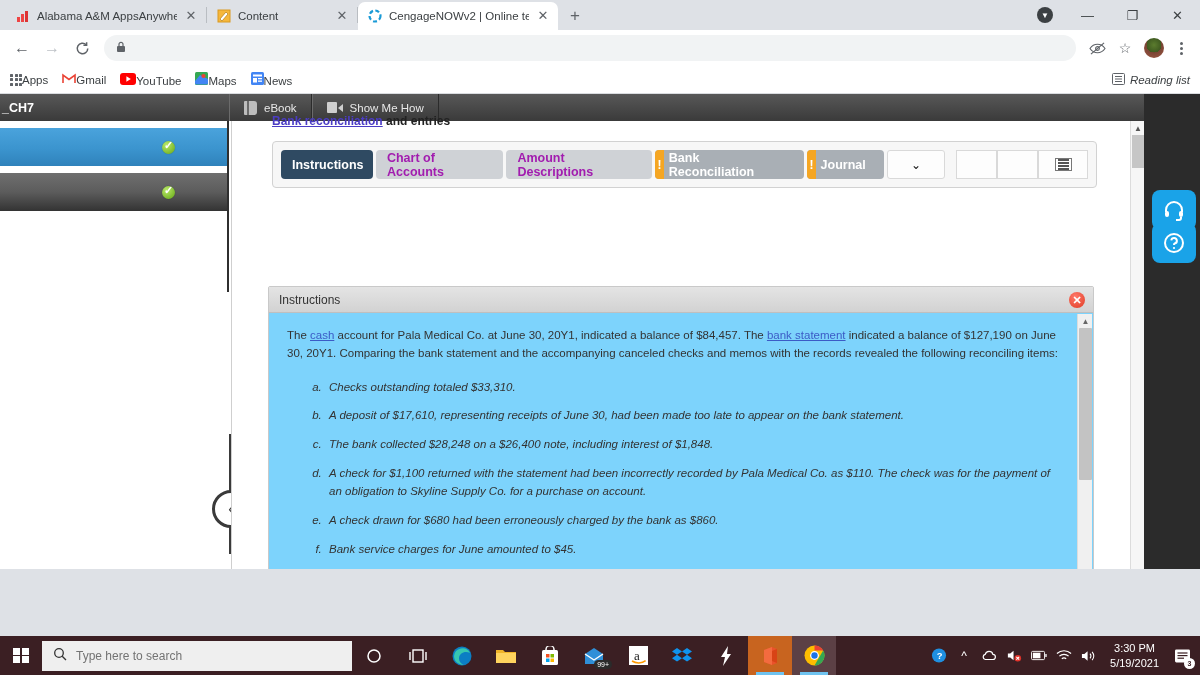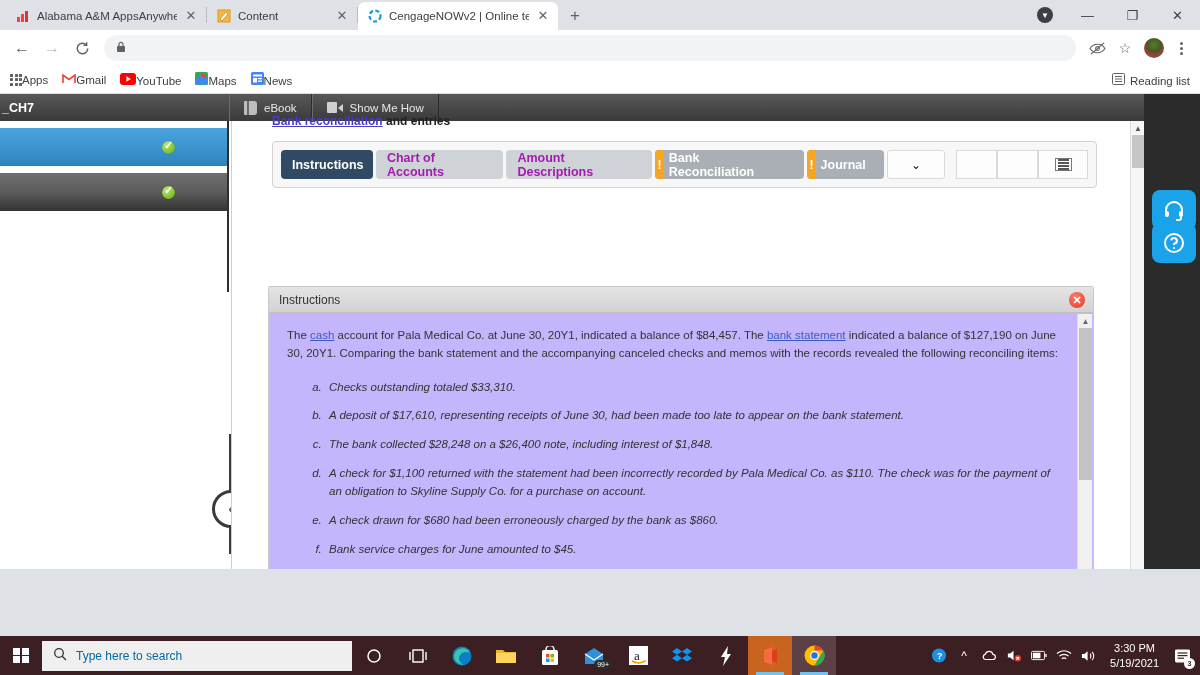--- a/index.html
+++ b/index.html
@@ -76,21 +76,21 @@
   .kebab { width: 22px; display:flex; flex-direction:column; align-items:center; gap:2px; color:#5f6368;}
   .kebab i { width:3px; height:3px; border-radius:50%; background:#5f6368; display:block; }
 
   
   .bookmarks {
     height: 28px; background: #ffffff; border-bottom: 1px solid #dadce0;
     display: flex; align-items: center; padding: 0 10px; gap: 14px;
     font-size: 11.5px; color: #3c4043;
   }
   .bm { display: flex; align-items: flex-end; white-space: nowrap; }
-  .bm-right { margin-left: auto; display:flex; align-items:flex-end; gap:5px; }
+  .bm-right { margin-left: auto; display:flex; align-items:center; gap:5px;font-style:italic; }
   .apps-grid { display:grid; grid-template-columns: repeat(3,3px); grid-gap:1.5px; }
   .apps-grid i { width:3px; height:3px; background:#5f6368; display:block; border-radius:.5px;}
 
   
   .page { position: relative; width: 1200px; height: 475px; background: #ffffff; overflow:hidden; }
 
   
   .app-topbar {
     position: absolute; left: 0; top: 0; width: 1144px; height: 27px;
     background: linear-gradient(#585858, #3a3a3a);
@@ -187,21 +187,21 @@
     display:flex; align-items:center; padding: 0 10px;
     font-size: 12px; color:#333;
   }
   .close-x {
     position:absolute; right: 8px; top: 5px; width: 16px; height: 16px; border-radius:50%;
     background: radial-gradient(circle at 40% 30%, #ff7a6b, #e03b24);
     color:#fff; font-size:11px; font-weight:bold; line-height:16px; text-align:center;
   }
   .instr-body {
     position:absolute; left:0; top:26px; width: 824px; height: 278px;
-    background:#c4b5fd; padding: 14px 28px 0 18px; overflow:hidden;
+    background:#7dd3fc; padding: 14px 28px 0 18px; overflow:hidden;
     font-size: 11.5px; color: #333; line-height: 1.55;
   }
   .instr-body a { color:#3b5bc6; text-decoration: underline; }
   .instr-body p { margin-bottom: 6px; }
   ol.reconcile {
     list-style: lower-alpha; margin: 16px 0 0 38px; padding:0;
   }
   ol.reconcile li { margin-bottom: 11px; padding-left: 4px; font-style: italic; }
   .instr-sub { margin: 19px 0 0 20px; font-weight:bold; font-size:11.5px; color:#222; }
 
@@ -246,21 +246,21 @@
     position:absolute; left:0; top:636px; width:1200px; height:39px;
     background:#3b1f23; display:flex; align-items:center;
   }
   .start {
     width: 42px; height: 39px; display:flex; align-items:center; justify-content:center;
   }
   .winlogo { display:grid; grid-template-columns: 7px 7px; grid-template-rows: 7px 7px; gap:1.5px; }
   .winlogo i { background:#ffffff; display:block; }
   .searchbox {
     width: 310px; height: 30px; background:#efefef; display:flex; align-items:center;
-    gap:9px; padding-left: 11px; font-size: 12px; color:#0369a1;
+    gap:9px; padding-left: 11px; font-size: 12px; color:#737373;
   }
   .tb-app { width: 44px; height:39px; display:flex; align-items:center; justify-content:center; position:relative; }
   .tb-app.active-orange { background:#c8641f; }
   .tb-app.active-chrome { background:#5c4045; }
   .tb-app.active-chrome:after, .tb-app.active-orange:after{
     content:''; position:absolute; bottom:0; left:8px; right:8px; height:3px; background:#6fc3f0;
   }
   .tray { margin-left:auto; display:flex; align-items:center; gap:9px; padding-right:8px; color:#ffffff; font-size:11px;}
   .tray-ico { width:16px; height:16px; display:flex; align-items:center; justify-content:center; color:#fff; font-size:12px;}
   .clock { text-align:center; line-height:1.3; font-size:11px; color:#fff; padding:0 4px;}

